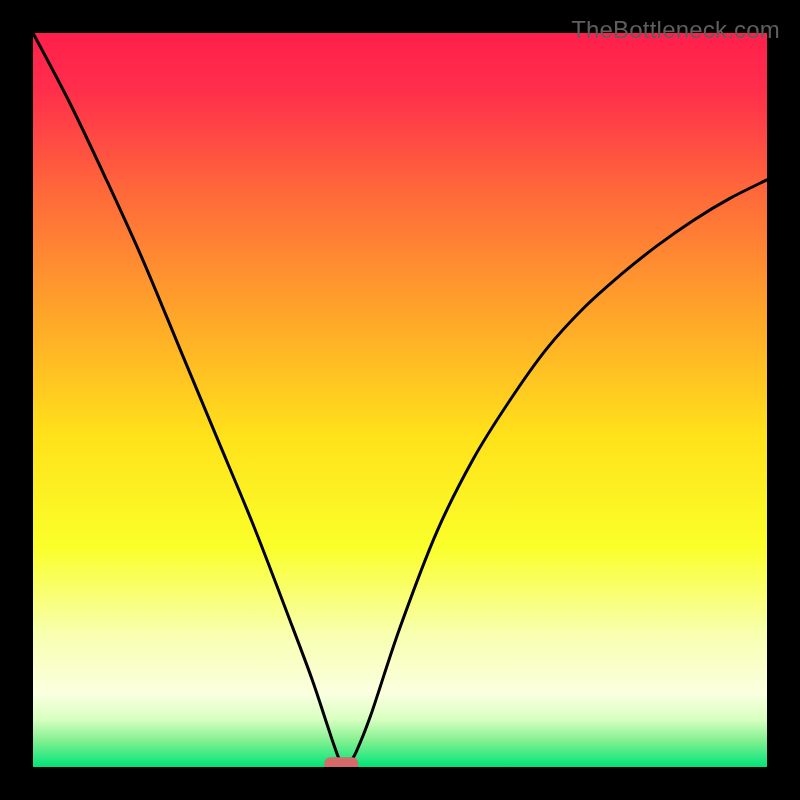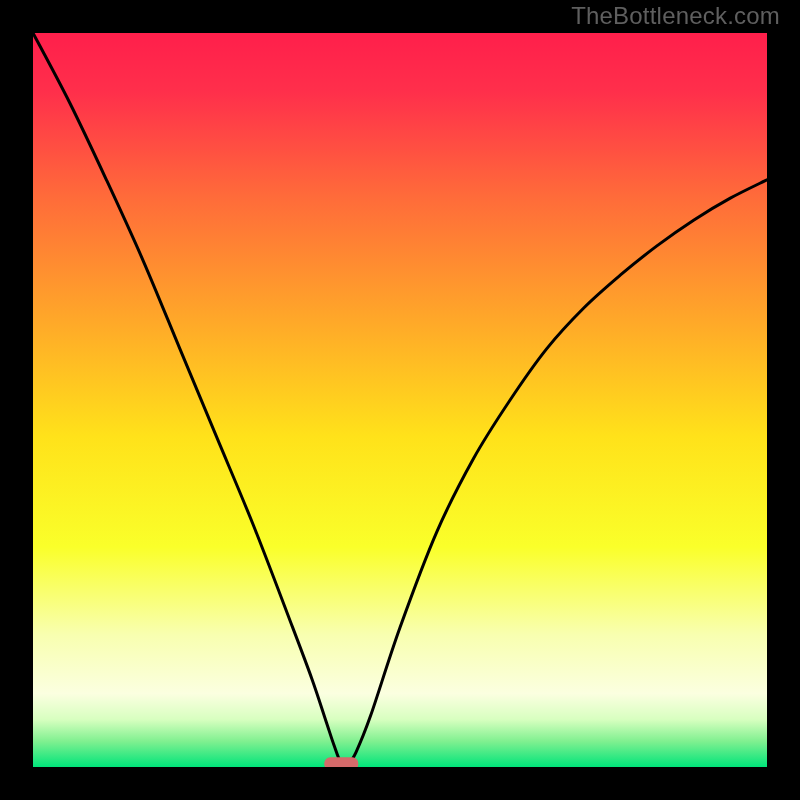--- a/index.html
+++ b/index.html
@@ -19,21 +19,21 @@
   }
   .plot {
     position: absolute;
     left: 33px;
     top: 33px;
     width: 734px;
     height: 734px;
   }
   .watermark {
     position: absolute;
-    top: 2px;
+    top: 16px;
     right: 20px;
     color: #5f5f5f;
     font-size: 24px;
     font-weight: 500;
     letter-spacing: 0.2px;
     user-select: none;
   }
   svg { display: block; }
 </style>
 </head>

